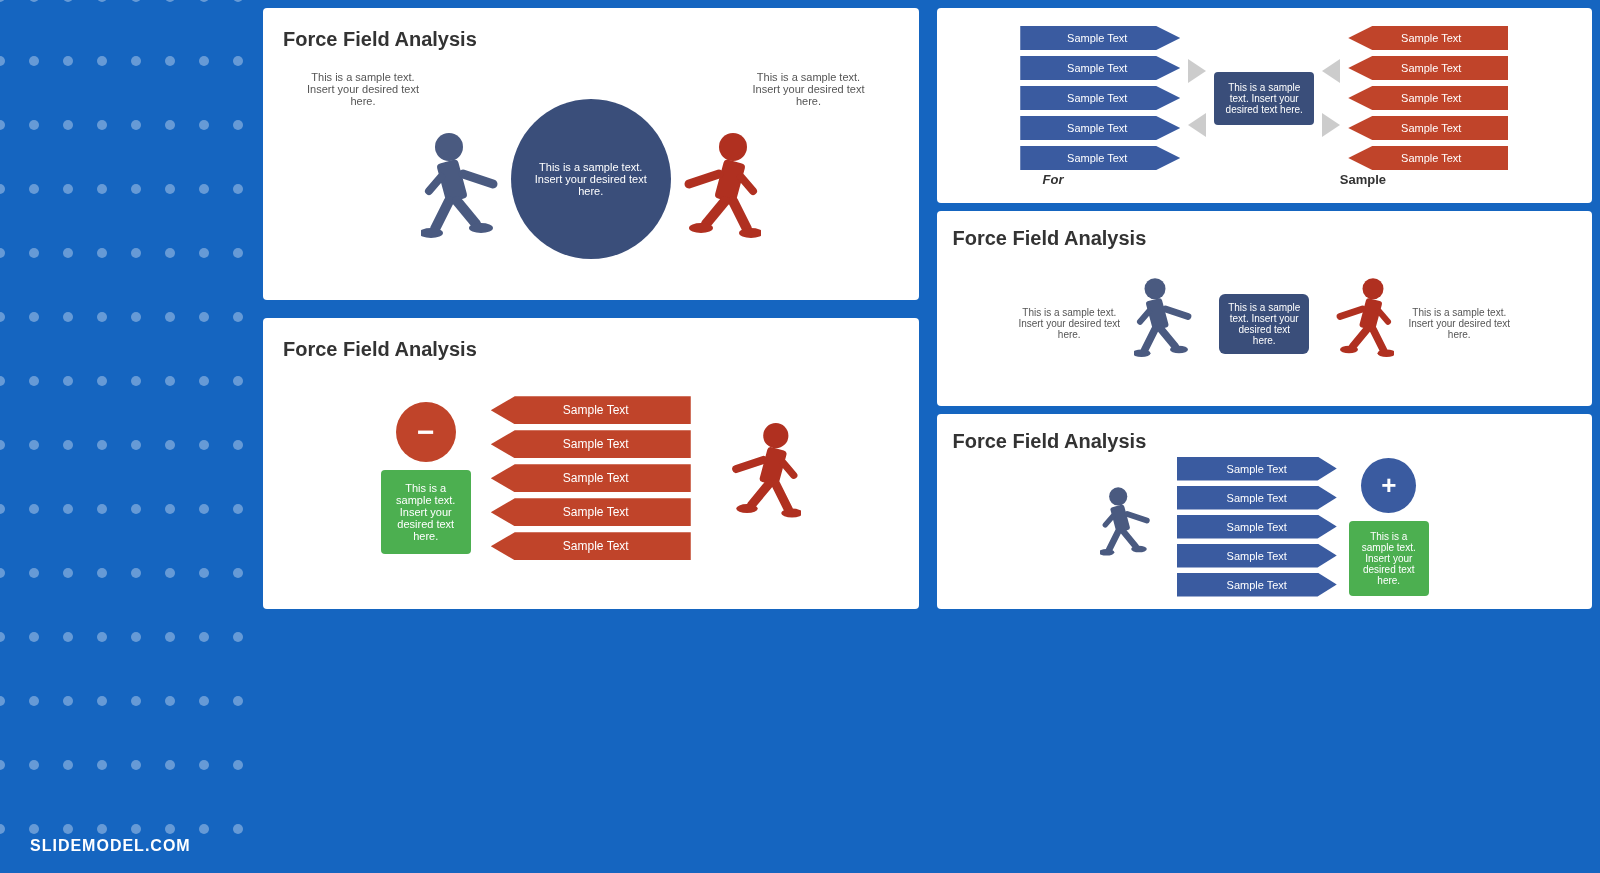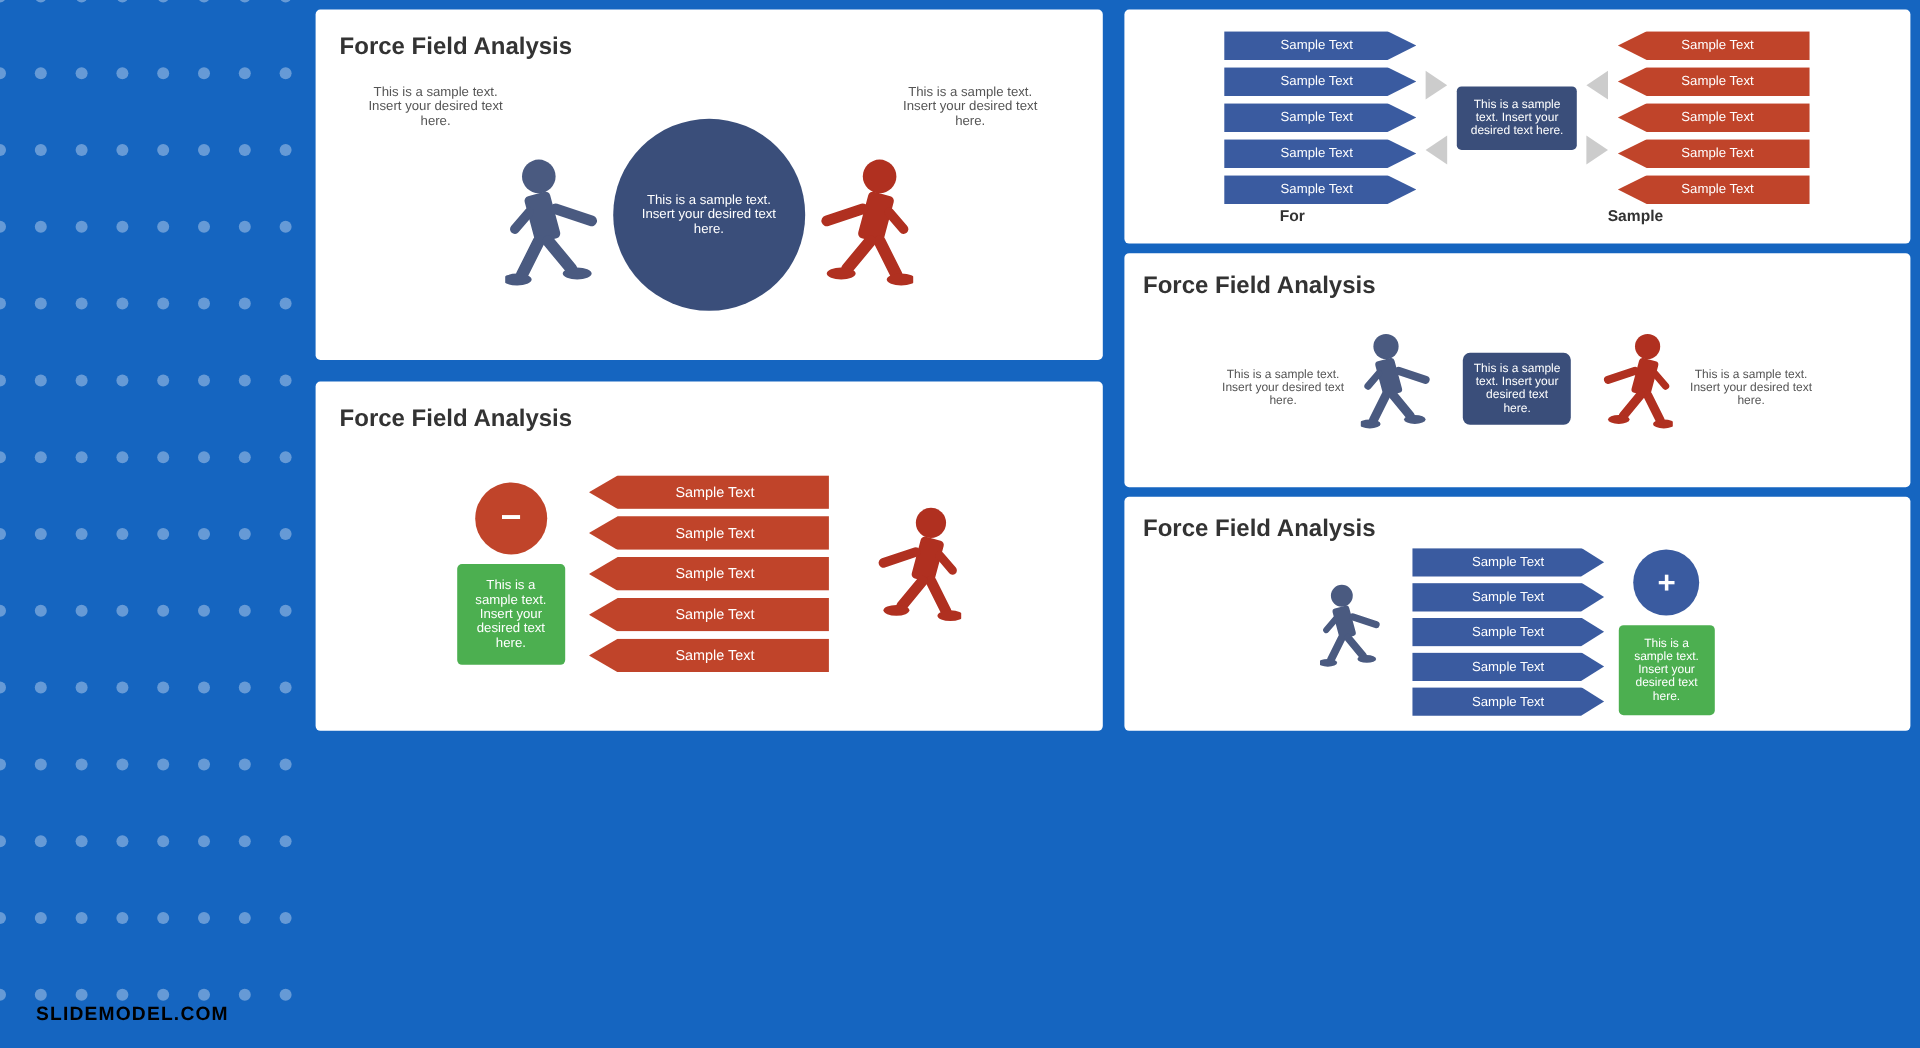--- a/index.html
+++ b/index.html
@@ -31,21 +31,21 @@
       height: 10px;
       border-radius: 50%;
       background: rgba(255,255,255,0.35);
     }
 
     
     .brand {
       position: absolute;
       bottom: 18px;
       left: 30px;
-      color: #000000;
+      color: #ffffff;
       font-size: 16px;
       font-weight: bold;
       letter-spacing: 1px;
     }
 
     
     .main-content {
       position: absolute;
       left: 255px;
       top: 0;
@@ -599,21 +599,21 @@
               </div>
             <div class="arrow-btn-red">
                 <span>Sample Text</span>
               </div>
             <div class="arrow-btn-red">
                 <span>Sample Text</span>
               </div>
           </div>
         </div>
         <div class="for-against">
-          <span style="margin-left:94px;">For</span>
+          <span style="margin-left:70px;font-style:italic;">For</span>
           <span style="margin-right:170px;">Sample</span>
         </div>
       </div>
     </div>
 
     <div class="slide-card-small">
       <div class="slide-title">Force Field Analysis</div>
       <div class="slide4-body">
         <div class="slide4-text-left">This is a sample text. Insert your desired text here.</div>
 

